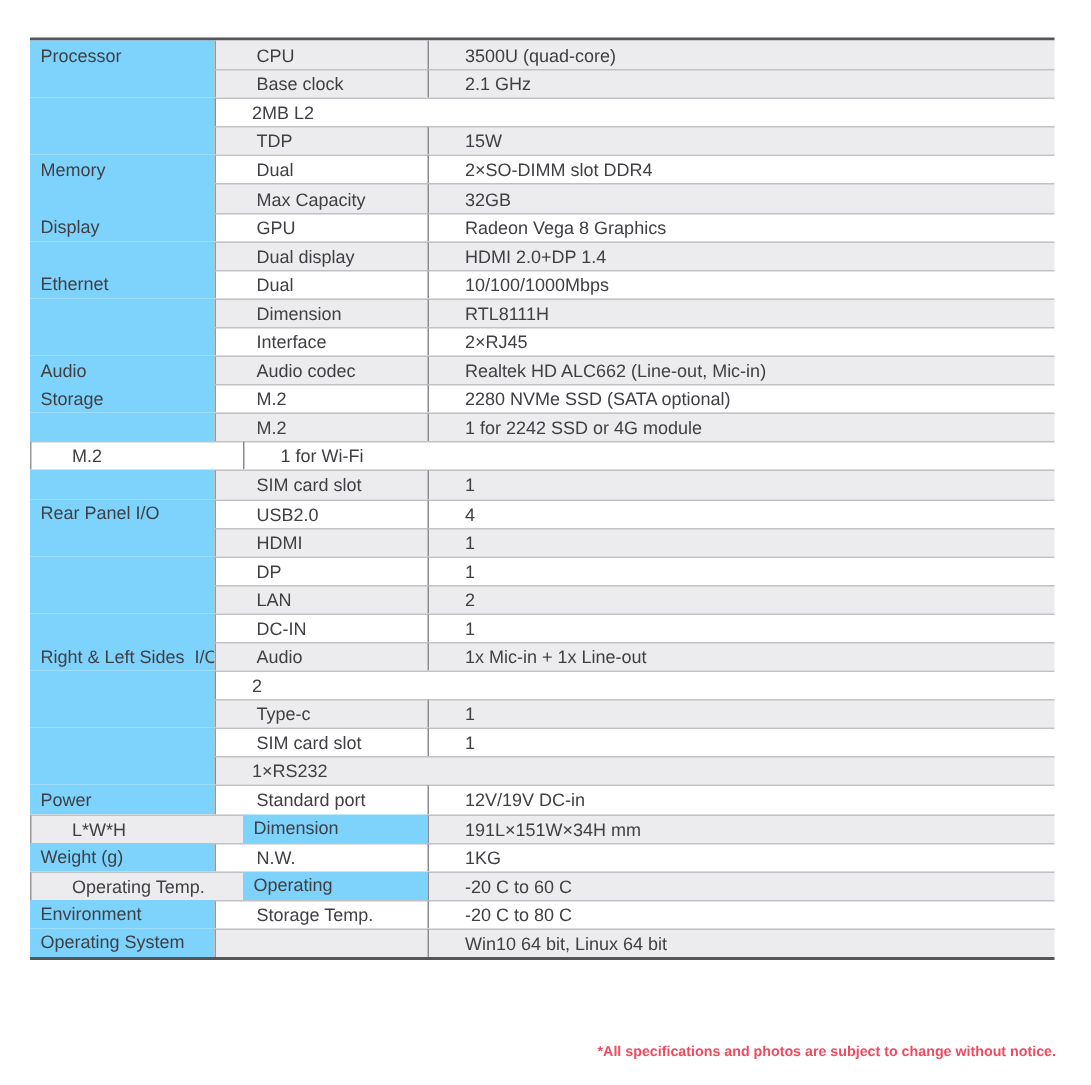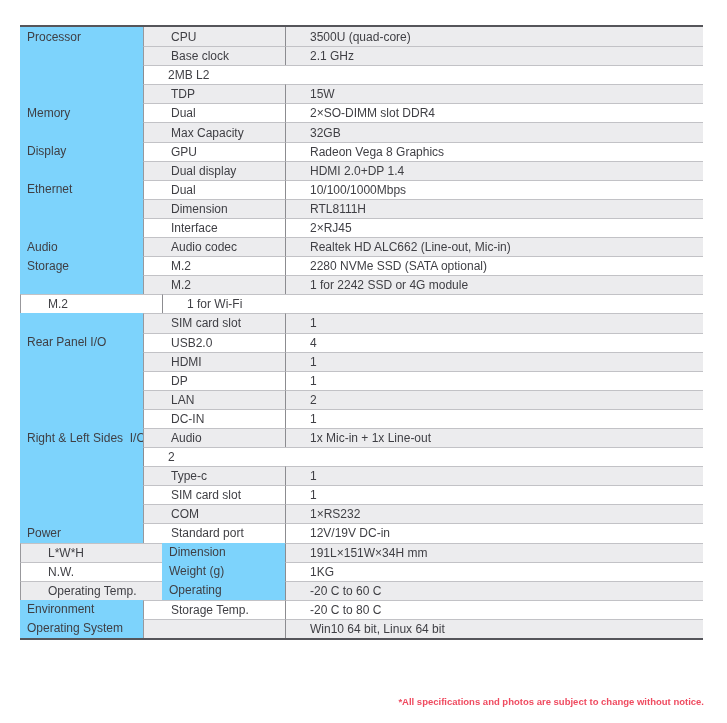--- a/index.html
+++ b/index.html
@@ -183,36 +183,35 @@
         <div class="cell key">Type-c</div>
         <div class="cell val">1</div>
       </div>
       <div class="row">
         <div class="cell cat"></div>
         <div class="cell key">SIM card slot</div>
         <div class="cell val">1</div>
       </div>
       <div class="row shaded">
         <div class="cell cat"></div>
-        <div class="cell key">COM</div>
         <div class="cell val">1×RS232</div>
       </div>
       <div class="row">
         <div class="cell cat">Power</div>
         <div class="cell key">Standard port</div>
         <div class="cell val">12V/19V DC-in</div>
       </div>
       <div class="row shaded">
         <div class="cell key">L*W*H</div>
         <div class="cell cat">Dimension</div>
         <div class="cell val">191L×151W×34H mm</div>
       </div>
       <div class="row">
+        <div class="cell cat">Weight (g)</div>
         <div class="cell key">N.W.</div>
-        <div class="cell cat">Weight (g)</div>
         <div class="cell val">1KG</div>
       </div>
       <div class="row shaded">
         <div class="cell key">Operating Temp.</div>
         <div class="cell cat">Operating</div>
         <div class="cell val">-20 C to 60 C</div>
       </div>
       <div class="row">
         <div class="cell cat">Environment</div>
         <div class="cell key">Storage Temp.</div>

